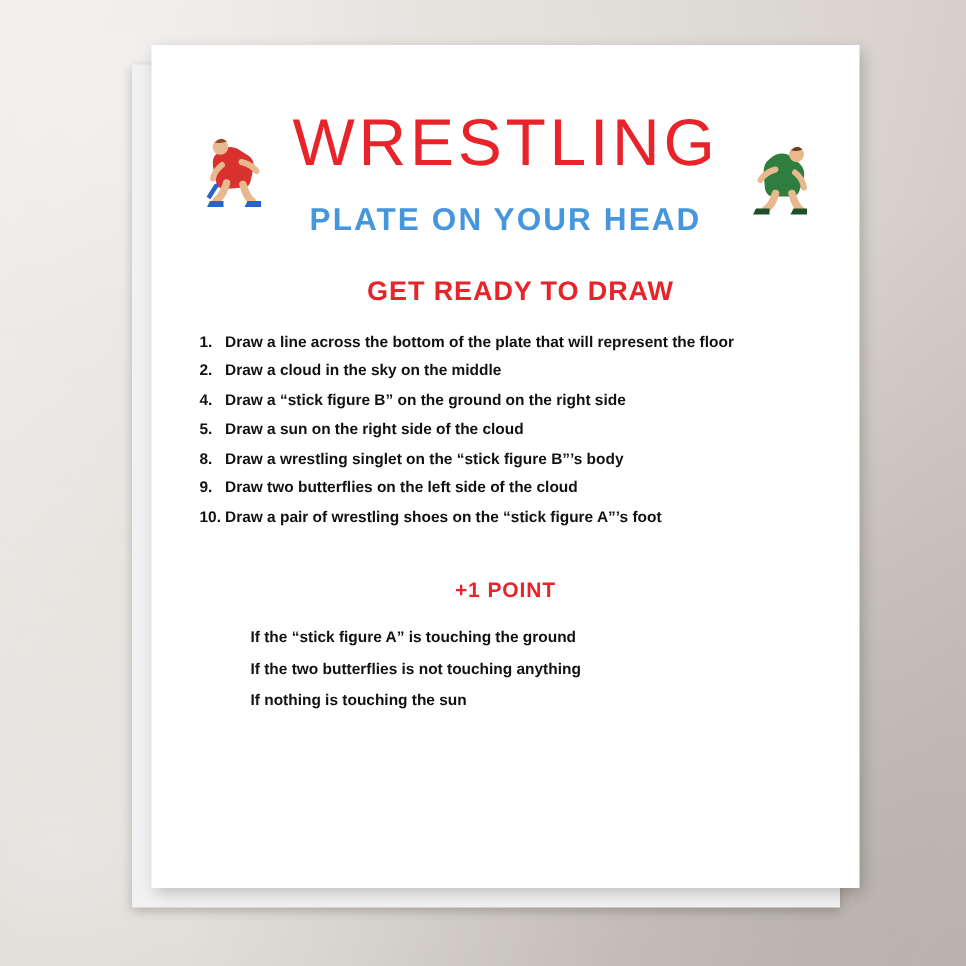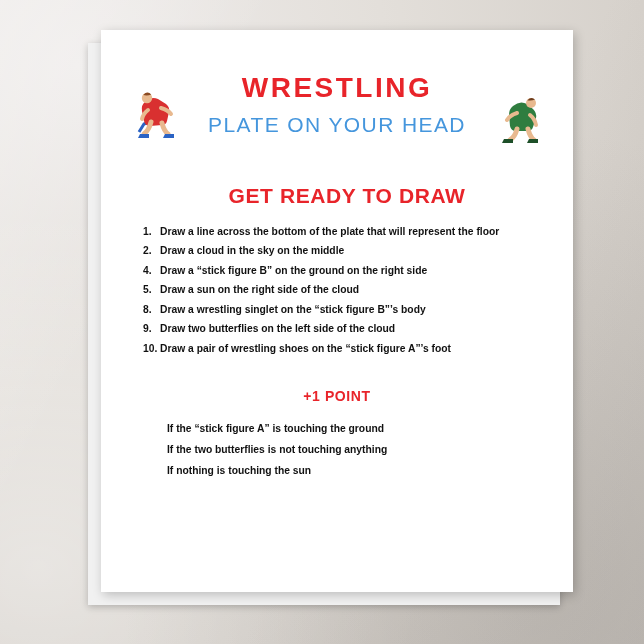--- a/index.html
+++ b/index.html
@@ -63,70 +63,70 @@
     position: relative;
     height: 128px;
   }
   .title {
     position: absolute;
     top: 44px;
     left: 0;
     width: 100%;
     text-align: center;
     color: #e8242a;
-    font-size: 28px;
-    font-weight: bold;
+    font-size: 44px;
+    font-weight: normal;
     letter-spacing: 2.5px;
     line-height: 1;
   }
   .subtitle {
     position: absolute;
-    top: 84px;
+    top: 106px;
     left: 0;
     width: 100%;
     text-align: center;
     color: #4596dd;
     font-size: 21px;
-    font-weight: normal;
+    font-weight: bold;
     letter-spacing: 1.4px;
     line-height: 1;
   }
 
   .wrestler {
     position: absolute;
     width: 52px;
     height: 60px;
   }
   .wrestler.left  { left: 30px;  top: 52px; }
   .wrestler.right { right: 26px; top: 58px; }
 
   
   .section-heading {
     text-align: center;
     color: #e8242a;
     font-weight: bold;
     letter-spacing: 0.6px;
   }
-  .h-ready  { font-size: 21px; margin-top: 26px; margin-left: 20px; }
+  .h-ready  { font-size: 18px; margin-top: 26px; margin-left: 20px; }
   .h-point  { font-size: 14px; margin-top: 30px; }
 
   .list {
     margin: 14px 0 0 0;
     padding: 0;
     list-style: none;
   }
   .list li {
     font-size: 10.3px;
     color: #111111;
     font-weight: bold;
     line-height: 1.0;
     padding: 4.6px 0 4.6px 0;
     white-space: nowrap;
   }
-  .draw-list { padding-left: 42px; }
+  .draw-list { padding-left: 32px; }
   .draw-list li .num { display: inline-block; min-width: 17px; }
   .score-list { padding-left: 50px; margin-left: 16px; }
   .score-list li { padding: 5.4px 0; }
 </style>
 </head>
 <body>
 
 <div class="stage">
 
   <div class="card-back"></div>

